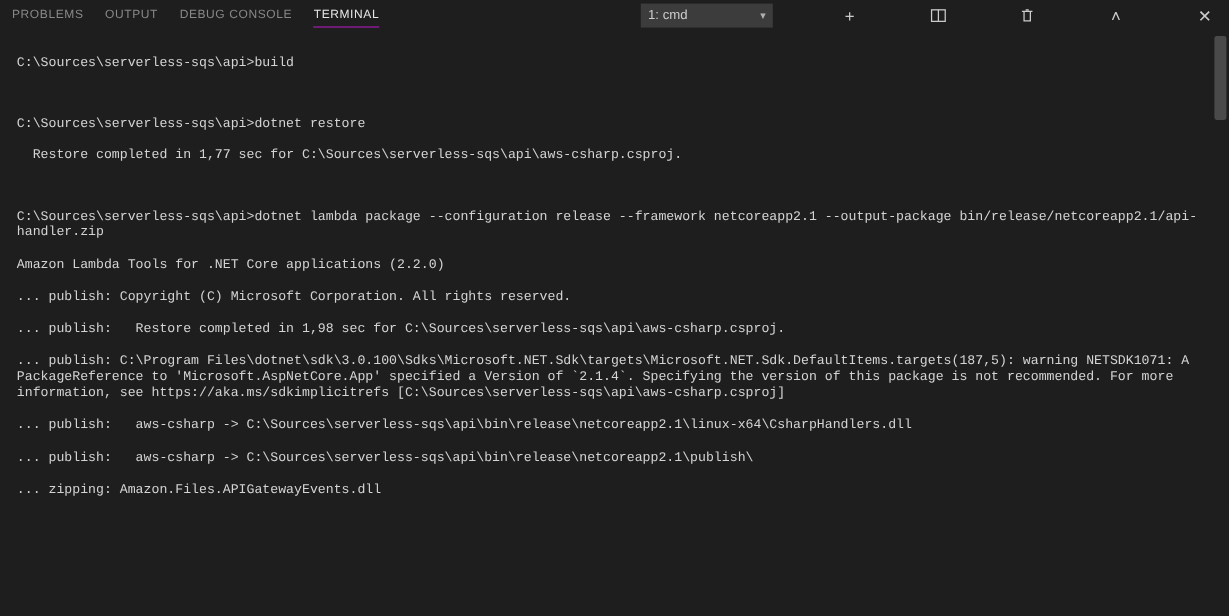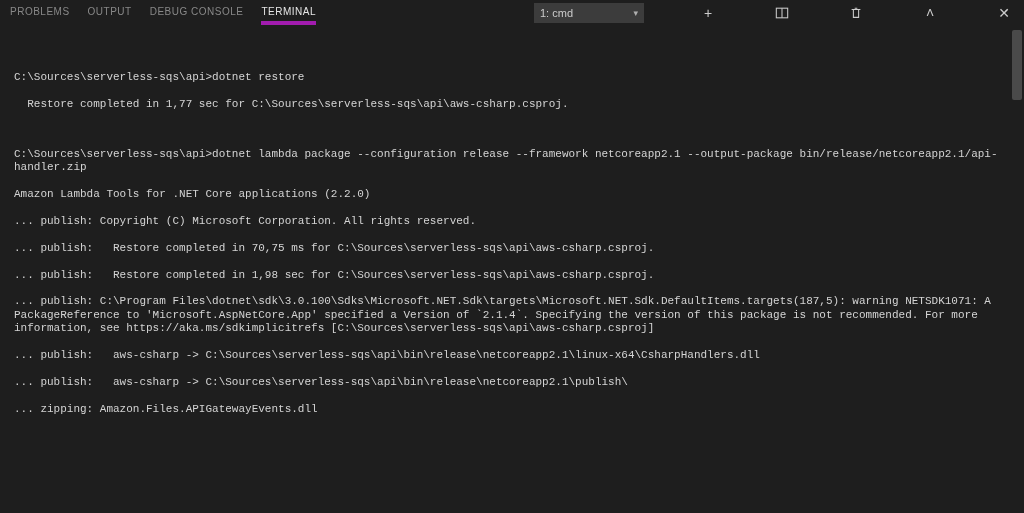--- a/index.html
+++ b/index.html
@@ -22,21 +22,21 @@
   }
   .tabs { display: flex; gap: 18px; }
   .tab {
     color: #888;
     font-size: 10px;
     letter-spacing: 0.5px;
     text-transform: uppercase;
     cursor: pointer;
     padding: 4px 0;
   }
-  .tab.active { color: #e6e6e6; border-bottom: 4px solid #a21caf; }
+  .tab.active { color: #e6e6e6; border-bottom: 1px solid #a21caf; }
   .spacer { flex: 1; }
   .dropdown {
     background: #3c3c3c;
     color: #ccc;
     font-size: 11px;
     border: none;
     padding: 4px 6px;
     min-width: 110px;
     display: flex;
     justify-content: space-between;
@@ -101,28 +101,28 @@
   </div>
   <div class="iconbtn">
     <span>˄</span>
   </div>
   <div class="iconbtn">
     <span>✕</span>
   </div>
 </div>
 
 <div class="term">
+<div>C:\Sources\serverless-sqs\api&gt;build</div>
 <div class="gap"></div>
 <div>C:\Sources\serverless-sqs\api&gt;dotnet restore</div>
 <div>  Restore completed in 1,77 sec for C:\Sources\serverless-sqs\api\aws-csharp.csproj.</div>
 <div class="gap"></div>
 <div>C:\Sources\serverless-sqs\api&gt;dotnet lambda package --configuration release --framework netcoreapp2.1 --output-package bin/release/netcoreapp2.1/api-handler.zip</div>
 <div>Amazon Lambda Tools for .NET Core applications (2.2.0)</div>
 <div>... publish: Copyright (C) Microsoft Corporation. All rights reserved.</div>
-<div>... publish:   Restore completed in 70,75 ms for C:\Sources\serverless-sqs\api\aws-csharp.csproj.</div>
 <div>... publish:   Restore completed in 1,98 sec for C:\Sources\serverless-sqs\api\aws-csharp.csproj.</div>
 <div>... publish: C:\Program Files\dotnet\sdk\3.0.100\Sdks\Microsoft.NET.Sdk\targets\Microsoft.NET.Sdk.DefaultItems.targets(187,5): warning NETSDK1071: A PackageReference to 'Microsoft.AspNetCore.App' specified a Version of `2.1.4`. Specifying the version of this package is not recommended. For more information, see https://aka.ms/sdkimplicitrefs [C:\Sources\serverless-sqs\api\aws-csharp.csproj]</div>
 <div>... publish:   aws-csharp -&gt; C:\Sources\serverless-sqs\api\bin\release\netcoreapp2.1\linux-x64\CsharpHandlers.dll</div>
 <div>... publish:   aws-csharp -&gt; C:\Sources\serverless-sqs\api\bin\release\netcoreapp2.1\publish\</div>
 <div>... zipping: Amazon.Files.APIGatewayEvents.dll</div>
 
 
 
 
 

